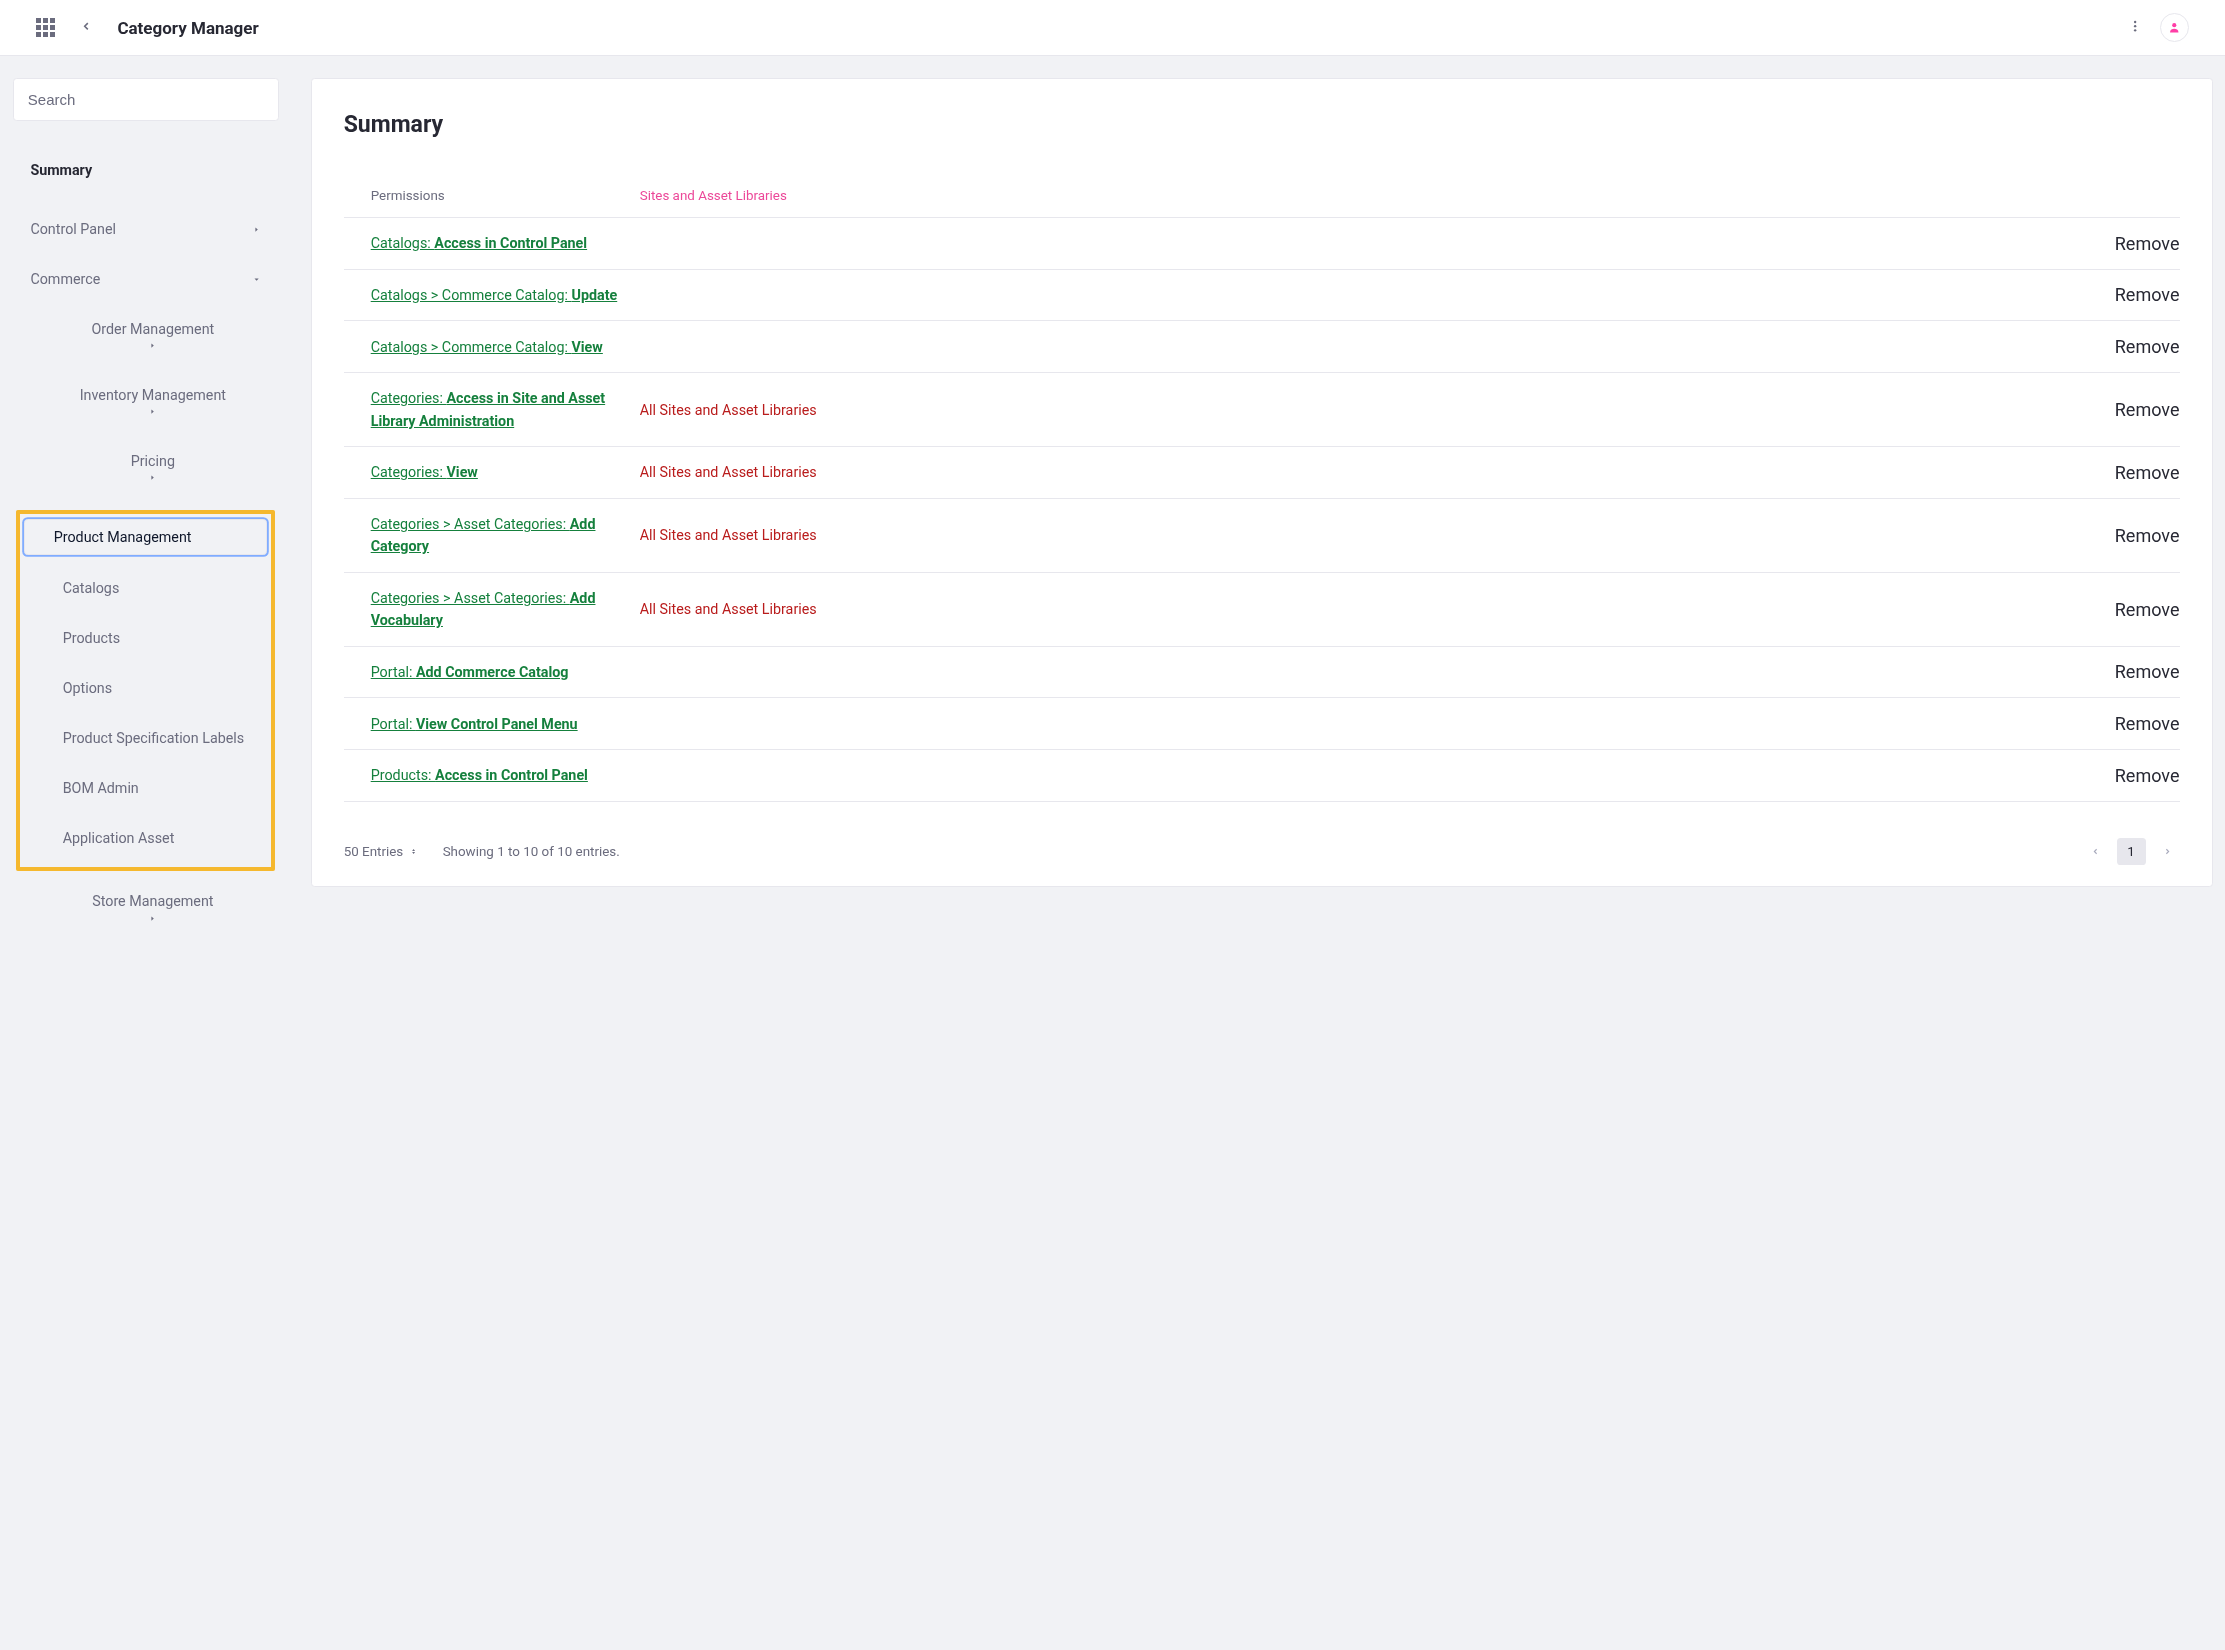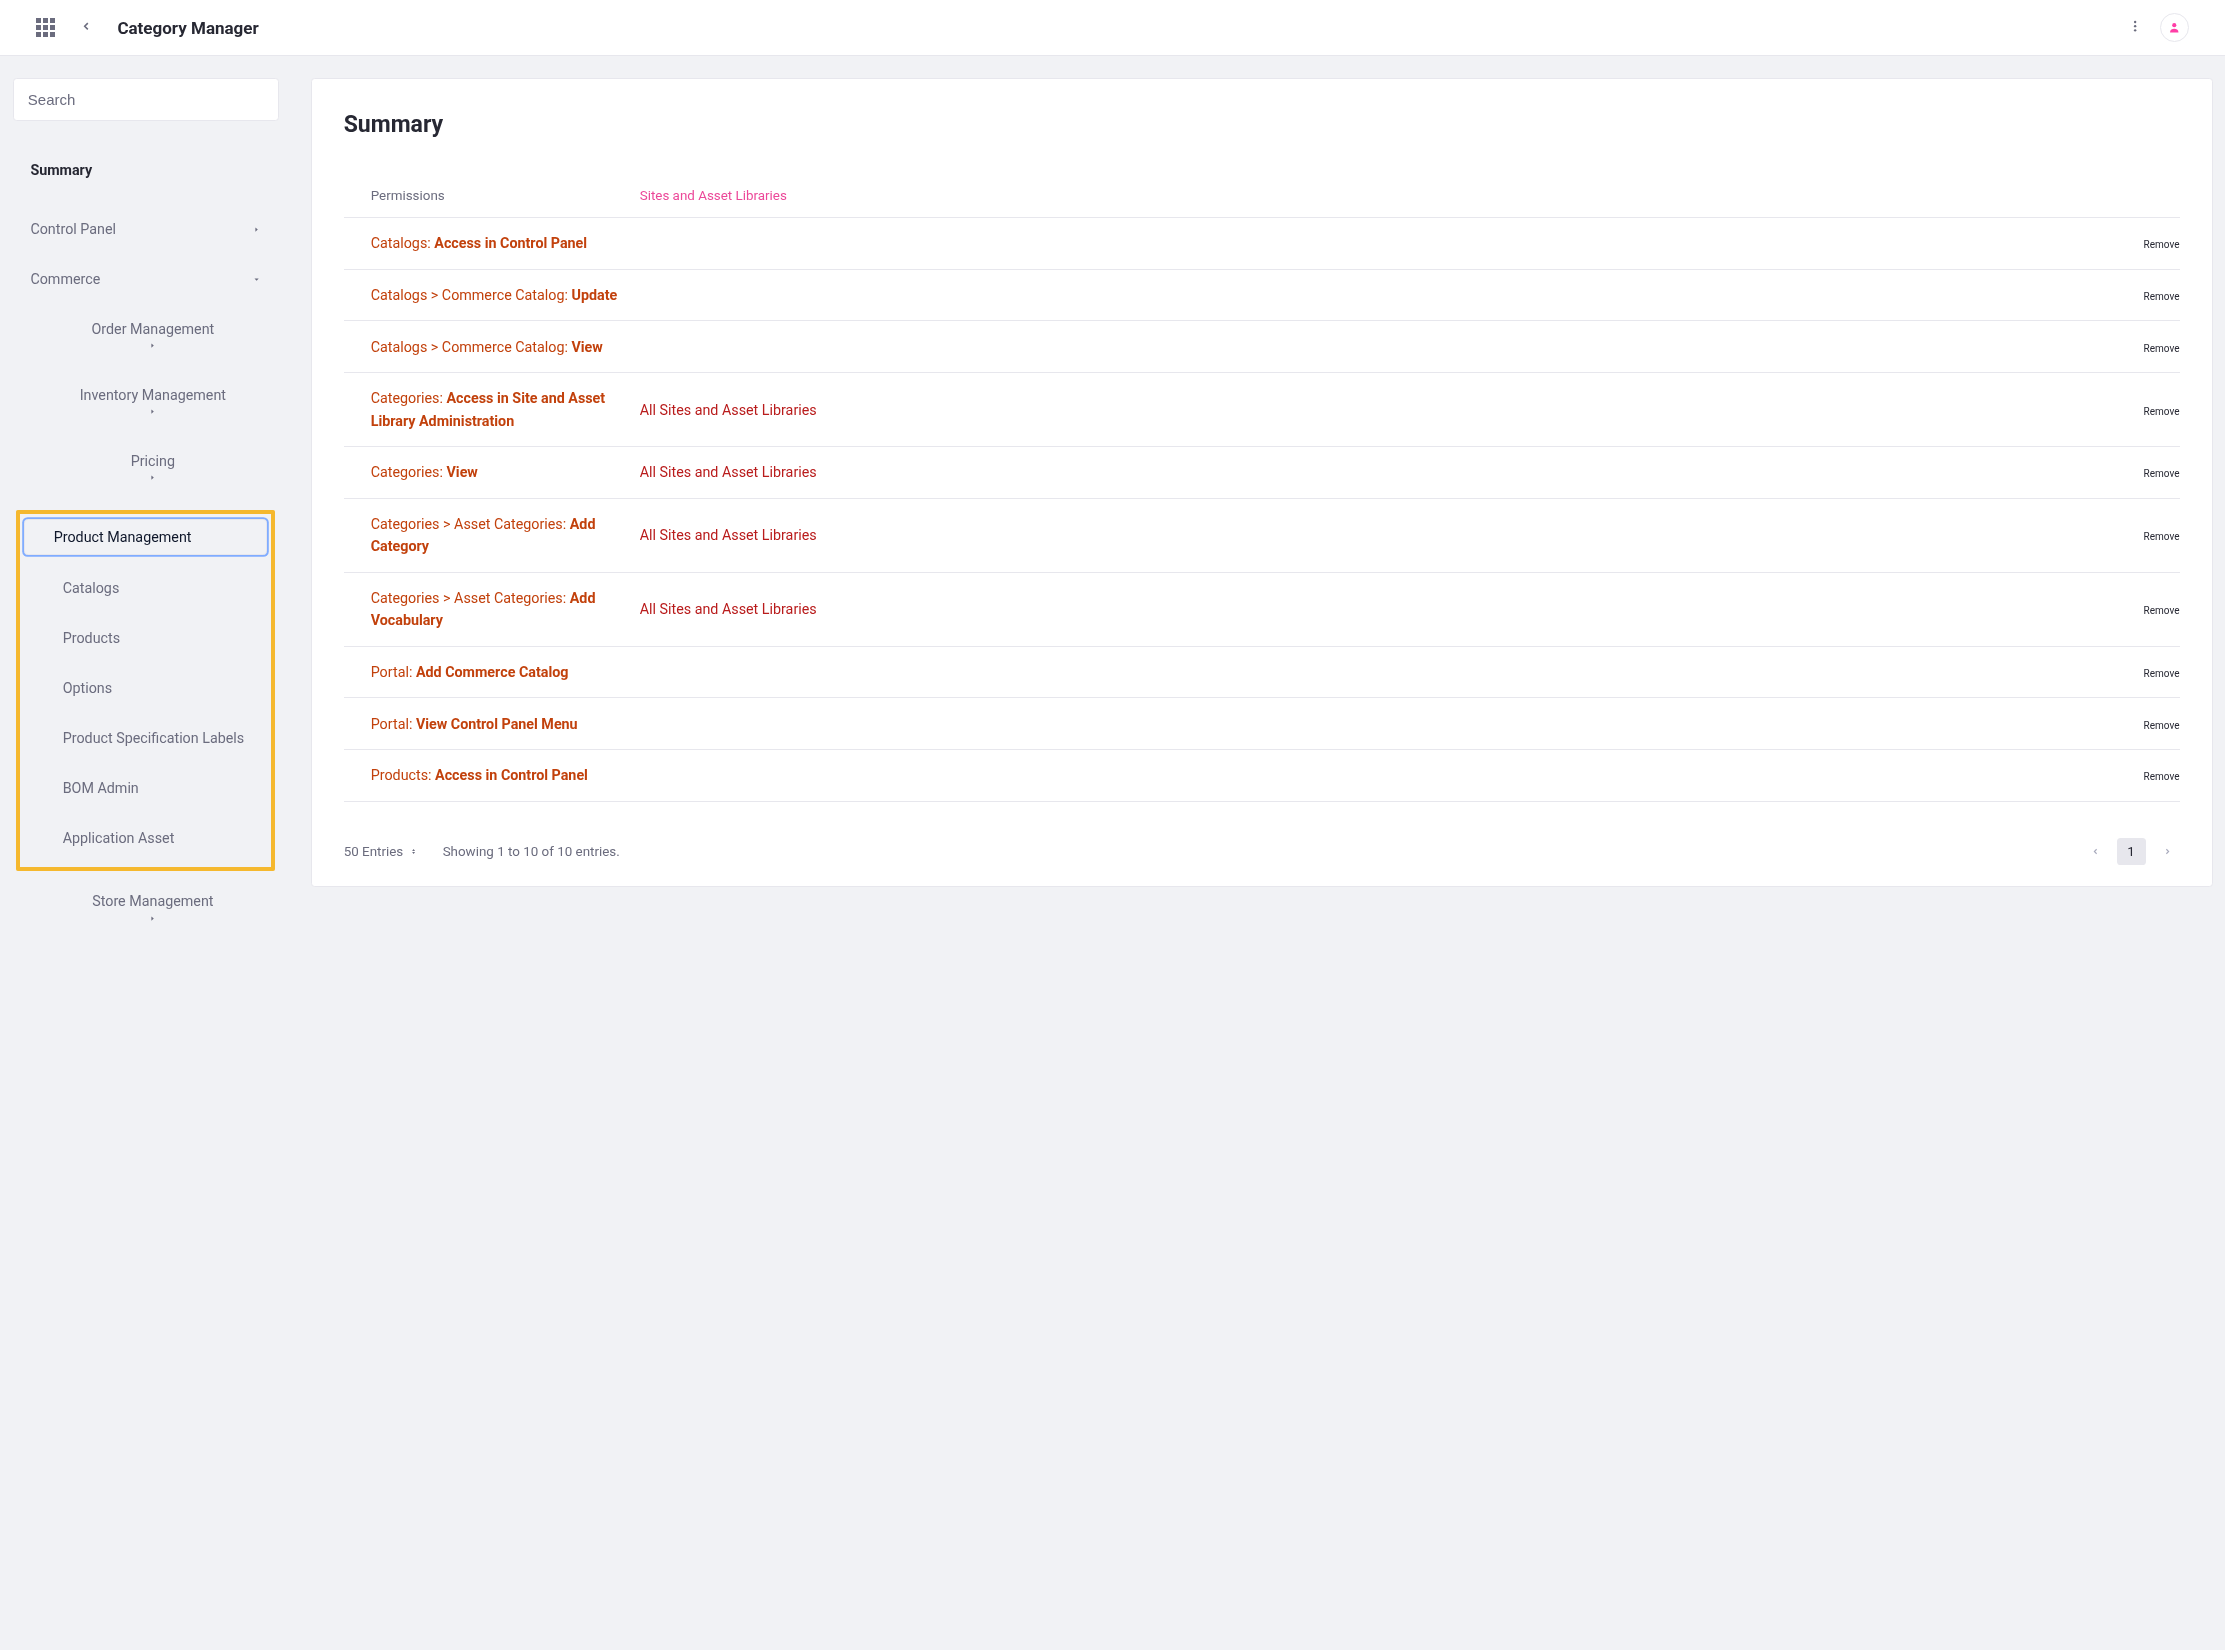--- a/index.html
+++ b/index.html
@@ -149,24 +149,24 @@
 
   .row {
     display: flex;
     align-items: center;
     border-bottom: 0.9px solid #e7e7ed;
     padding: 14.3px 0;
     font-size: 14.3px;
     color: #272833;
     min-height: 48px;
   }
-  .row .col-perm { flex: 0 0 296px; color:#c2410c; font-size:14.3px; line-height: 1.55;}
+  .row .col-perm { flex: 0 0 296px; color:#15803d; font-size:14.3px; line-height: 1.55; text-decoration: underline;}
   .row .col-sites { flex: 0 0 251px; color:#b91c1c; font-size:14.3px;}
   .row .col-action { flex: 1; text-align: right; }
-  .row .col-action a { color: #272833; cursor: pointer; font-size: 10px;}
+  .row .col-action a { color: #272833; cursor: pointer; font-size: 18px;}
   .row strong { font-weight: 700; }
 
   .footer {
     display: flex;
     align-items: center;
     justify-content: space-between;
     margin-top: auto;
     padding-top: 36px;
     color: #6b6c7e;
     font-size: 13.4px;

